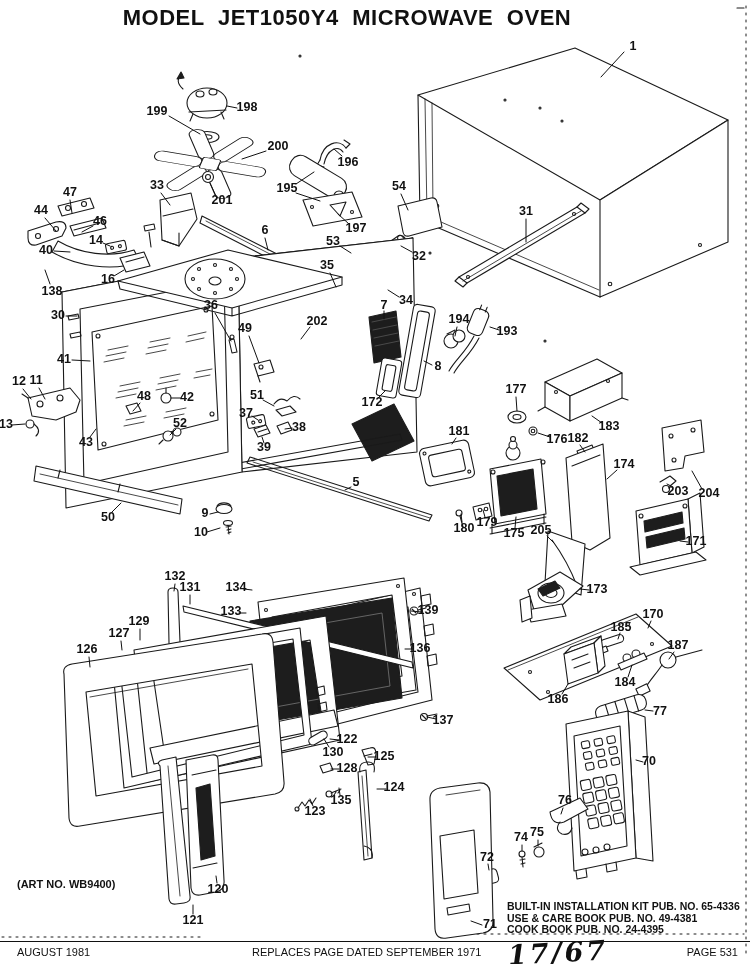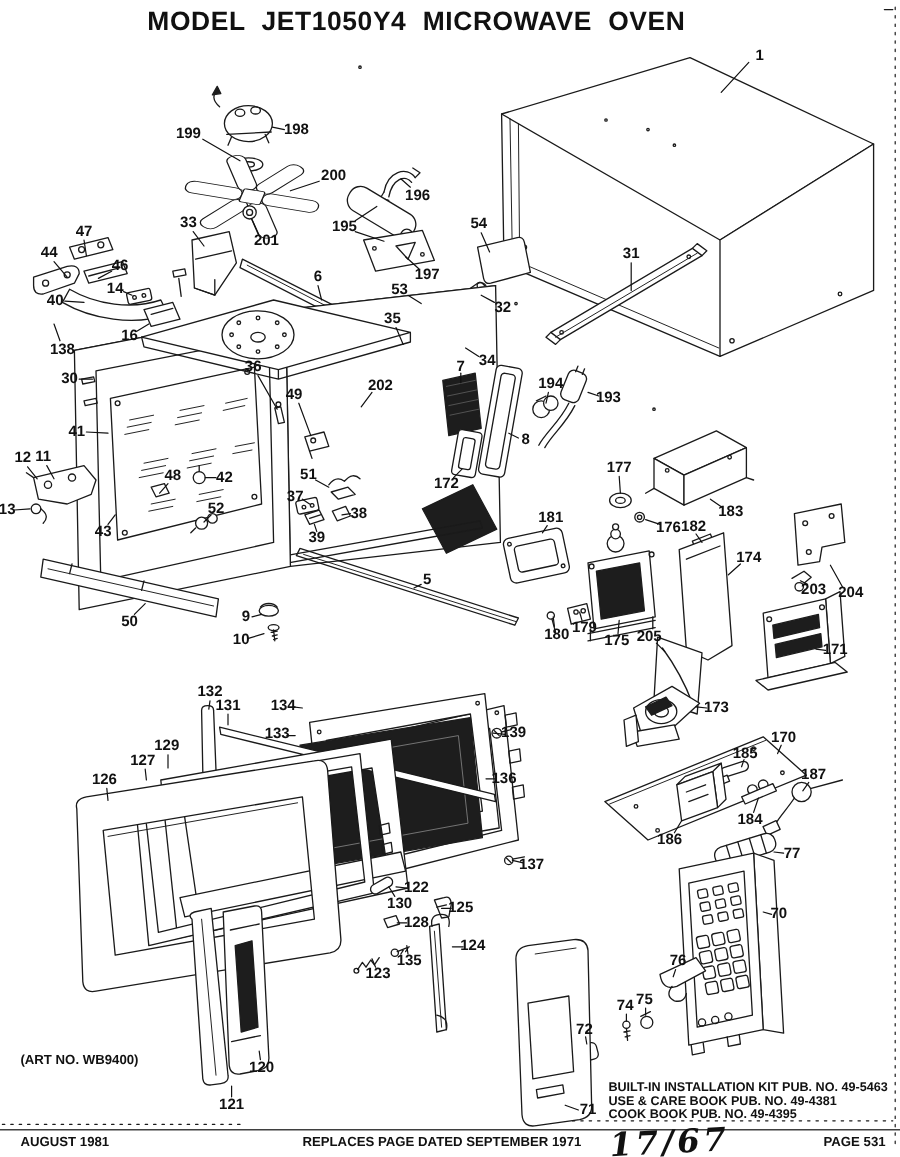--- a/index.html
+++ b/index.html
@@ -4,21 +4,21 @@
 <style>
   html,body{margin:0;padding:0}
   body{width:750px;height:964px;position:relative;background:#ffffff;overflow:hidden;
        font-family:"Liberation Sans",sans-serif;color:#111}
   .ttl{position:absolute;top:5px;left:0;width:694px;text-align:center;font-weight:700;
        font-size:22px;letter-spacing:.5px;word-spacing:7px;white-space:nowrap}
   #art{position:absolute;left:17px;top:878px;font-size:11px;font-weight:700}
   #pubs{position:absolute;left:507px;top:901px;font-size:10.5px;font-weight:700;
         line-height:11.5px;white-space:nowrap}
   .frule{position:absolute;left:0;top:941px;width:750px;border-top:1.8px solid #111}
-  .fl{position:absolute;top:946px;font-size:11px;font-weight:700;white-space:nowrap}
+  .fl{position:absolute;top:946px;font-size:11px;font-weight:400;white-space:nowrap}
   #f-left{left:17px}
   #f-center{left:252px}
   #f-right{right:12px}
   #hand{position:absolute;left:508px;top:937px;font:italic 700 27px "DejaVu Serif",serif;
         transform:rotate(-3deg);letter-spacing:3px}
   svg{position:absolute;left:0;top:0}
   path,rect,circle,ellipse,line{fill:none;stroke:#1a1a1a;stroke-width:1.1;
         stroke-linecap:round;stroke-linejoin:round}
   .w{fill:#ffffff}
   .dk{fill:#1d1d1d;stroke:#1d1d1d}
@@ -745,22 +745,22 @@
       <line x1="217" y1="883" x2="216" y2="876" class="leader"></line>
       <text x="218" y="890" class="part-label" dominant-baseline="middle">120</text>
       <line x1="193" y1="914" x2="193" y2="905" class="leader"></line>
       <text x="193" y="921" class="part-label" dominant-baseline="middle">121</text>
     </g>
 </svg>
 
 <div id="art">(ART NO. WB9400)</div>
 
 <div id="pubs">
-  <div>BUILT-IN INSTALLATION KIT PUB. NO. 49-5463</div>
+  <div>BUILT-IN INSTALLATION KIT PUB. NO. 65-4336</div>
   <div>USE &amp; CARE BOOK PUB. NO. 49-4381</div>
-  <div>COOK BOOK PUB. NO. 49-4395</div>
+  <div>COOK BOOK PUB. NO. 24-4395</div>
 </div>
 
 <div class="frule"></div>
 <div id="f-left" class="fl">AUGUST 1981</div>
 <div id="f-center" class="fl">REPLACES PAGE DATED SEPTEMBER 1971</div>
 <div id="f-right" class="fl">PAGE 531</div>
 <div id="hand">17/67</div>
 
 </body></html>

